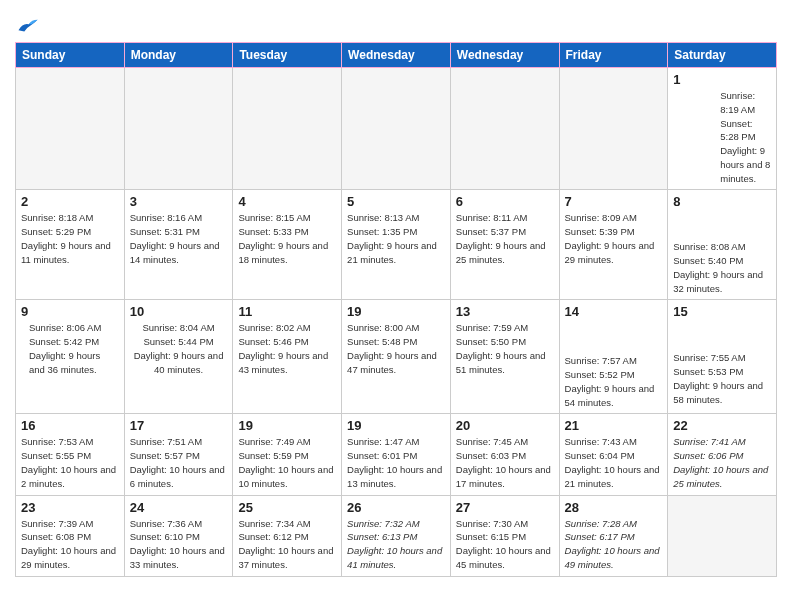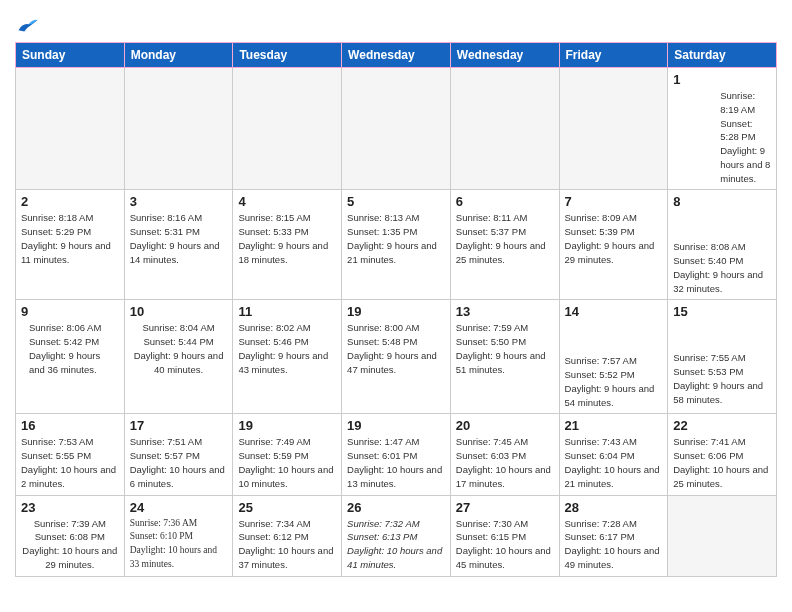--- a/index.html
+++ b/index.html
@@ -259,35 +259,35 @@
 Daylight: 10 hours and 17 minutes.</div>
         </td>
         <td>
           <span class="day-number">21</span>
           <div class="day-info" style="white-space: pre-line;">Sunrise: 7:43 AM
 Sunset: 6:04 PM
 Daylight: 10 hours and 21 minutes.</div>
         </td>
         <td>
           <span class="day-number">22</span>
-          <div class="day-info" style="white-space: pre-line;">Sunrise: 7:41 AM
+          <div class="day-info" style="white-space: pre-line; font-style: italic;">Sunrise: 7:41 AM
 Sunset: 6:06 PM
 Daylight: 10 hours and 25 minutes.</div>
         </td>
       </tr>
       <tr>
         <td>
           <span class="day-number">23</span>
-          <div class="day-info" style="white-space: pre-line; text-align: center;">Sunrise: 7:39 AM
+          <div class="day-info" style="white-space: pre-line;">Sunrise: 7:39 AM
 Sunset: 6:08 PM
 Daylight: 10 hours and 29 minutes.</div>
         </td>
         <td>
           <span class="day-number">24</span>
-          <div class="day-info" style="white-space: pre-line; font-family: Liberation Serif, serif;">Sunrise: 7:36 AM
+          <div class="day-info" style="white-space: pre-line;">Sunrise: 7:36 AM
 Sunset: 6:10 PM
 Daylight: 10 hours and 33 minutes.</div>
         </td>
         <td>
           <span class="day-number">25</span>
           <div class="day-info" style="white-space: pre-line;">Sunrise: 7:34 AM
 Sunset: 6:12 PM
 Daylight: 10 hours and 37 minutes.</div>
         </td>
         <td>
@@ -297,20 +297,20 @@
 Daylight: 10 hours and 41 minutes.</div>
         </td>
         <td>
           <span class="day-number">27</span>
           <div class="day-info" style="white-space: pre-line;">Sunrise: 7:30 AM
 Sunset: 6:15 PM
 Daylight: 10 hours and 45 minutes.</div>
         </td>
         <td>
           <span class="day-number">28</span>
-          <div class="day-info" style="white-space: pre-line;">Sunrise: 7:28 AM
+          <div class="day-info" style="white-space: pre-line; font-style: italic;">Sunrise: 7:28 AM
 Sunset: 6:17 PM
 Daylight: 10 hours and 49 minutes.</div>
         </td>
         <td class="empty"></td>
       </tr>
     </tbody>
 </table>
 
 </body></html>

